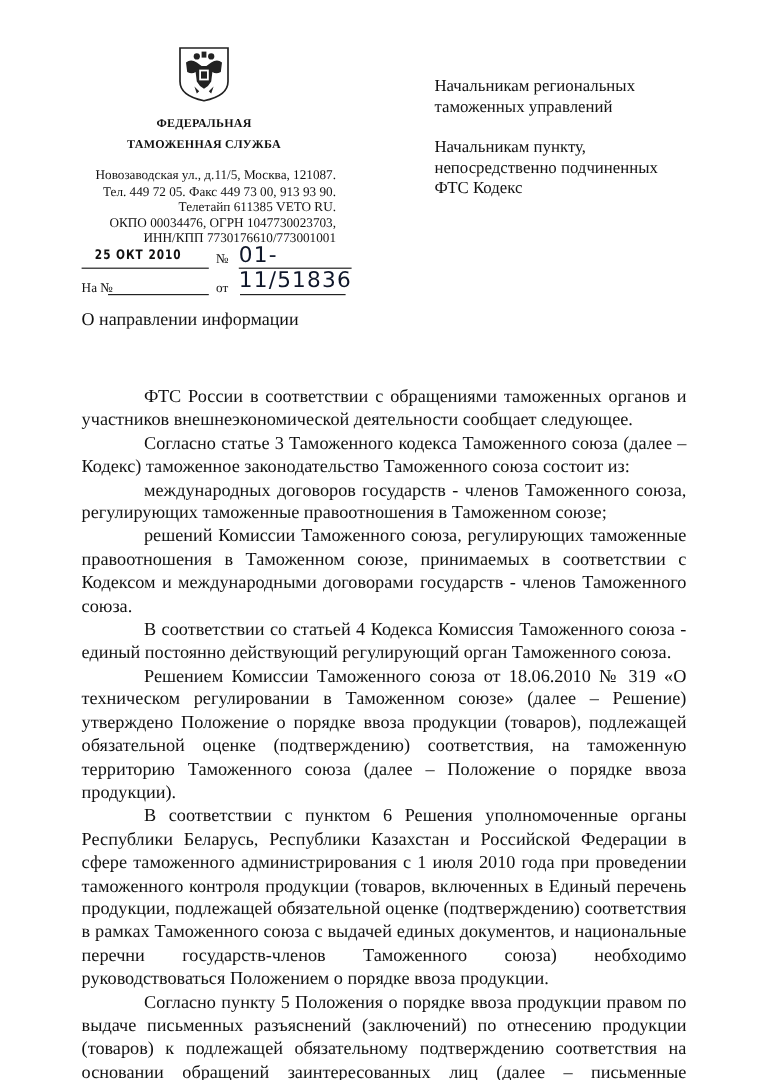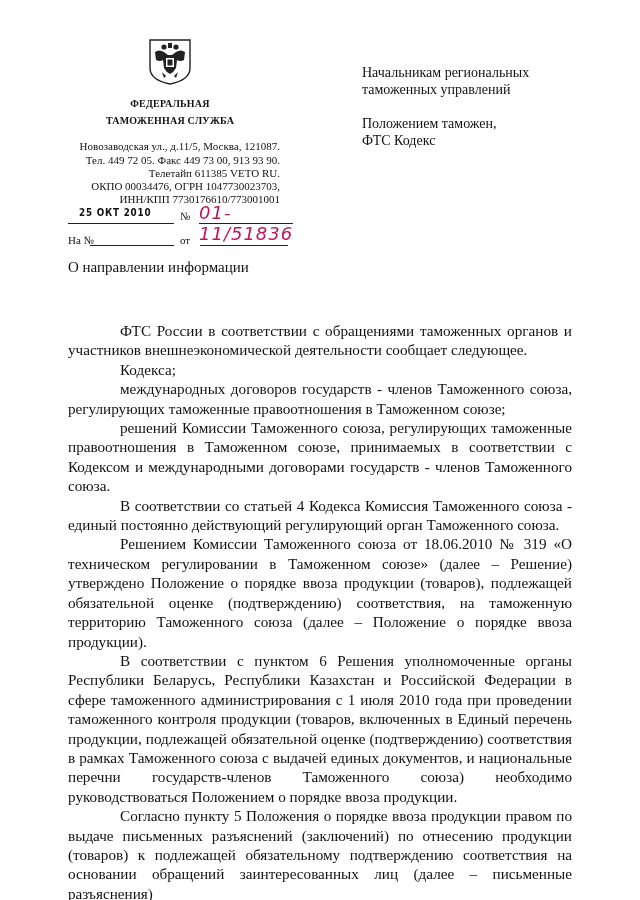--- a/index.html
+++ b/index.html
@@ -10,21 +10,21 @@
   #emblem { left: 147px; top: 38px; width: 46px; height: 48px; }
   .org-name { left: 60px; width: 220px; text-align: center; font-weight: bold;
               font-size: 10px; line-height: 17px; letter-spacing: 0.2px; }
   .addr { left: 60px; width: 220px; text-align: right; font-size: 11px; line-height: 14px; }
   .reg-row { left: 68px; top: 206px; width: 240px; height: 20px; font-size: 11px; }
   .reg-date-line { position: absolute; left: 0; top: 17px; width: 106px; border-bottom: 1px solid #222; }
   .reg-date { position: absolute; left: 8px; top: 0px; width: 98px; text-align: center;
               font-family: "DejaVu Sans", sans-serif; font-weight: bold; font-size: 11px; letter-spacing: 1px; transform: scaleX(0.8); transform-origin: left; }
   .reg-no-label { position: absolute; left: 112px; top: 4px; font-size: 11px; }
   .reg-no { position: absolute; left: 131px; top: -4px; font-family: "DejaVu Sans", sans-serif;
-            font-style: italic; font-size: 18px; color: #be185d; letter-spacing: 1px; }
+            font-size: 18px; color: #0f172a; letter-spacing: 1px; }
   .reg-no-line { position: absolute; left: 131px; top: 17px; width: 94px; border-bottom: 1px solid #222; }
   .ref-row { left: 68px; top: 232px; width: 240px; height: 20px; font-size: 11px; text-decoration: underline; }
   .ref-label { position: absolute; left: 0; top: 2px; }
   .ref-line1 { position: absolute; left: 22px; top: 13px; width: 84px; border-bottom: 1px solid #222; }
   .ref-from { position: absolute; left: 112px; top: 2px; }
   .ref-line2 { position: absolute; left: 132px; top: 13px; width: 88px; border-bottom: 1px solid #222; }
   .subject { left: 68px; top: 259px; font-size: 15px; }
   
   .recip { left: 362px; width: 240px; font-size: 14px; line-height: 17px; }
   
@@ -73,26 +73,27 @@
   <span class="ref-line2"></span>
 </div>
 
 <div class="abs subject">О направлении информации</div>
 
 <div class="abs recip" style="top:64px;">
   <div>Начальникам региональных</div>
   <div>таможенных управлений</div>
 </div>
 <div class="abs recip" style="top:115px;">
-  <div>Положением таможен,</div>
+  <div>Начальникам пункту,</div>
+  <div>непосредственно подчиненных</div>
   <div>ФТС Кодекс</div>
 </div>
 
 <div id="body-text" class="abs">
   <p>ФТС России   в соответствии с обращениями таможенных органов и участников внешнеэкономической деятельности сообщает следующее.</p>
-  <p>Кодекса;</p>
+  <p>Согласно статье 3 Таможенного кодекса Таможенного союза (далее – Кодекс) таможенное законодательство Таможенного союза состоит из:</p>
   <p>международных договоров государств - членов Таможенного союза, регулирующих таможенные правоотношения в Таможенном союзе;</p>
   <p>решений Комиссии Таможенного союза, регулирующих таможенные правоотношения в Таможенном союзе, принимаемых в соответствии с Кодексом и международными договорами государств - членов Таможенного союза.</p>
   <p>В соответствии со статьей 4 Кодекса Комиссия Таможенного союза - единый постоянно действующий регулирующий орган Таможенного союза.</p>
   <p>Решением Комиссии Таможенного союза от 18.06.2010 № 319 «О техническом регулировании в Таможенном союзе» (далее – Решение) утверждено Положение о порядке ввоза продукции (товаров), подлежащей обязательной оценке (подтверждению) соответствия, на таможенную территорию Таможенного союза (далее – Положение о порядке ввоза продукции).</p>
   <p>В соответствии с пунктом 6 Решения уполномоченные органы Республики Беларусь, Республики Казахстан и Российской Федерации в сфере таможенного администрирования с 1 июля 2010 года при проведении таможенного контроля продукции (товаров, включенных в Единый перечень продукции, подлежащей обязательной оценке (подтверждению) соответствия в рамках Таможенного союза с выдачей единых документов, и национальные перечни государств-членов Таможенного союза) необходимо руководствоваться Положением о порядке ввоза продукции.</p>
   <p style="text-align-last: justify;">Согласно пункту 5 Положения о порядке ввоза продукции правом по выдаче письменных разъяснений (заключений) по отнесению продукции (товаров) к подлежащей обязательному подтверждению соответствия на основании обращений заинтересованных  лиц (далее – письменные разъяснения)</p>
 </div>
 
 </body></html>

